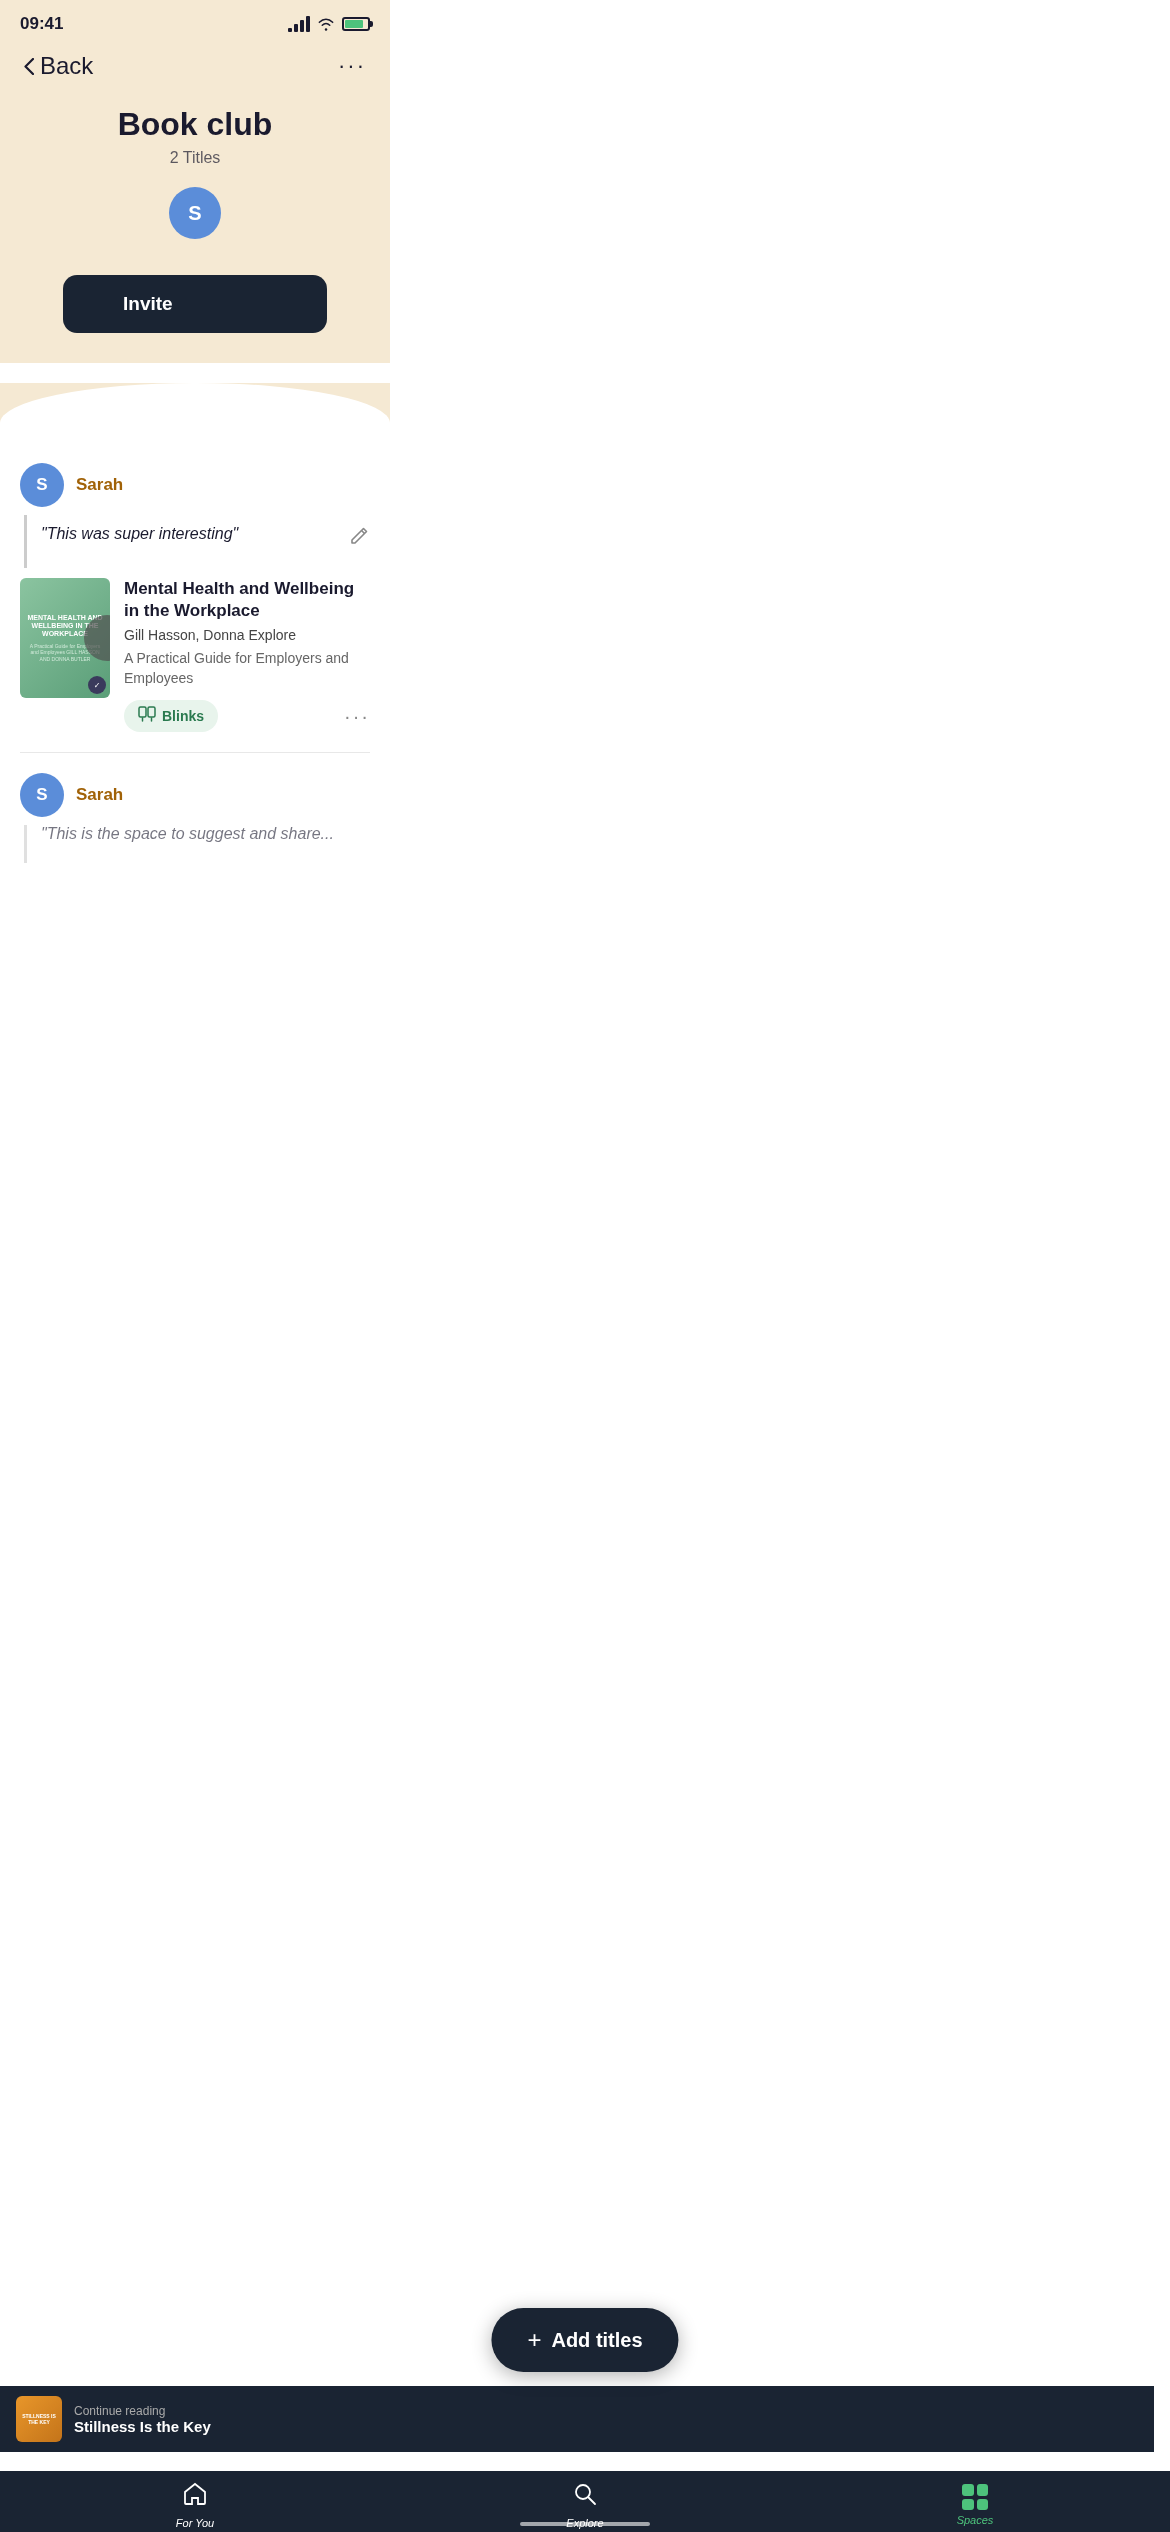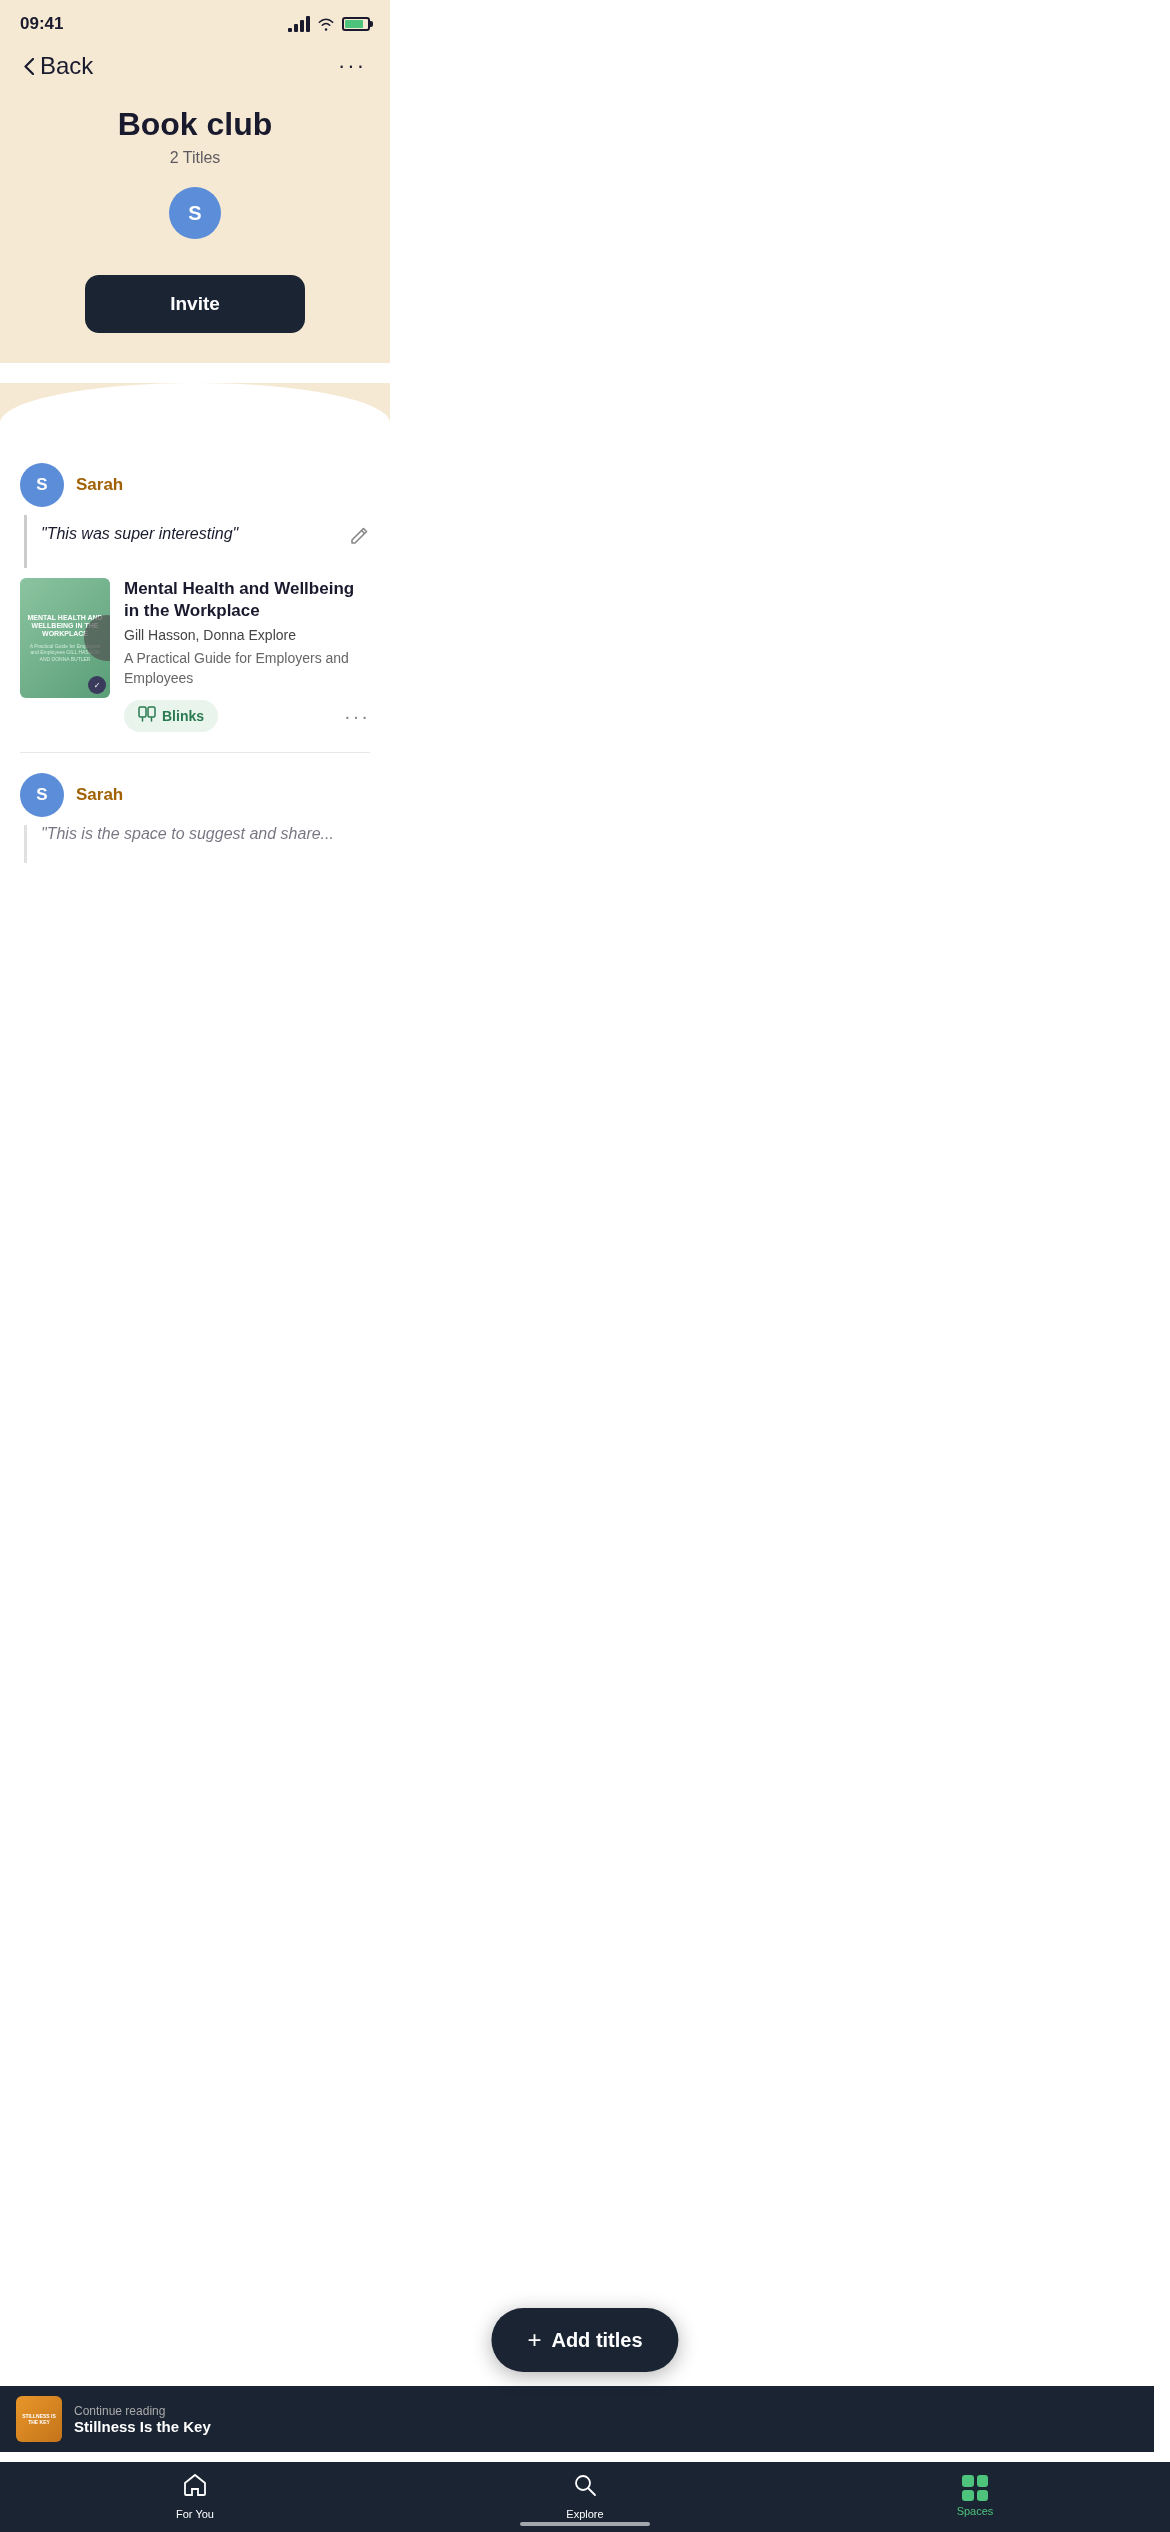--- a/index.html
+++ b/index.html
@@ -95,22 +95,22 @@
       display: block;
       margin: 20px auto 0;
       background: #1a2433;
       color: #fff;
       border: none;
       border-radius: 14px;
       padding: 18px 60px;
       font-size: 19px;
       font-weight: 600;
       cursor: pointer;
-      width: 220px;
-      text-align: center;
+      width: 264px;
+      text-align: left;
     }
     .curved-bottom {
       background: #f5e9d3;
       height: 60px;
       position: relative;
       margin-top: 20px;
     }
     .curved-bottom::after {
       content: '';
       position: absolute;
@@ -388,22 +388,23 @@
     
     .bottom-nav {
       position: fixed;
       bottom: 0;
       left: 0;
       right: 0;
       background: #1a2433;
       display: flex;
       justify-content: flex-start;
       align-items: center;
-      padding: 10px 0 12px;
+      padding: 10px 0 3px;
       z-index: 100;
+      font-style: italic;
     }
     .nav-item {
       display: flex;
       flex-direction: column;
       align-items: center;
       gap: 4px;
       cursor: pointer;
       flex: 1;
     }
     .nav-icon {

